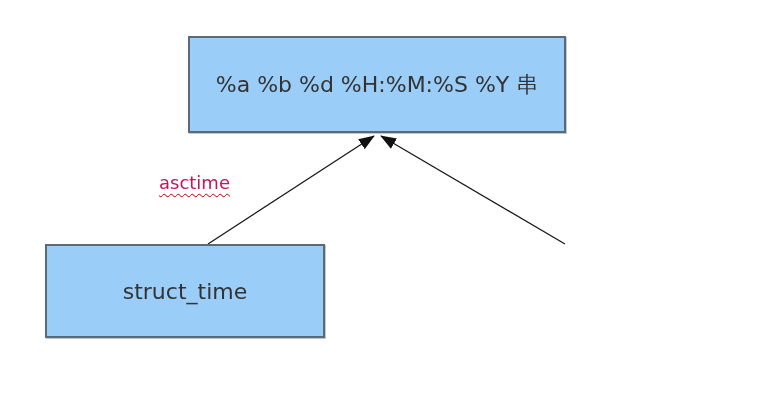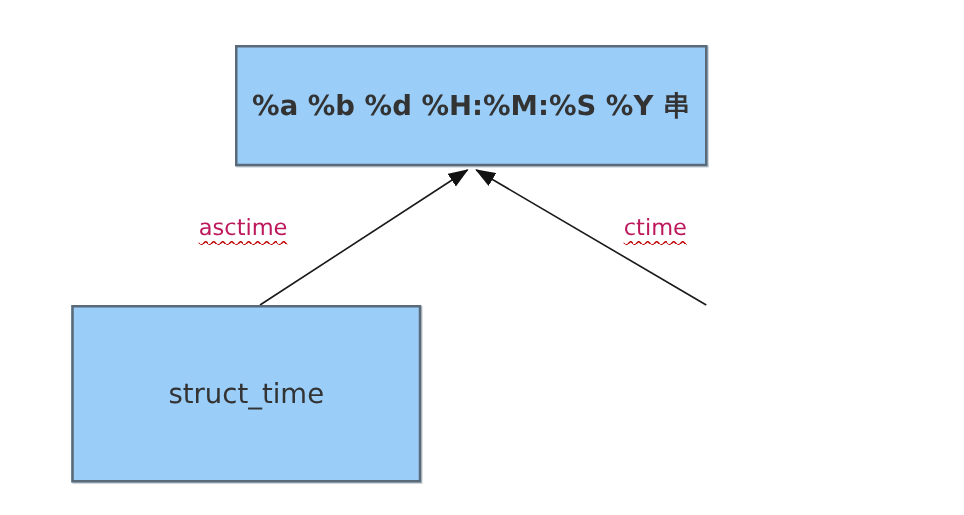--- a/index.html
+++ b/index.html
@@ -33,27 +33,26 @@
     justify-content: center;
     color: #333333;
     font-size: 22px;
     box-shadow: 1px 1px 0 rgba(120,130,140,0.45);
   }
   .node-top {
     left: 188px;
     top: 36px;
     width: 378px;
     height: 97px;
-    font-weight: bold;
   }
   .node-left {
-    left: 57px;
+    left: 45px;
     top: 244px;
     width: 280px;
-    height: 142px;
+    height: 94px;
   }
   .node-right {
     left: 435px;
     top: 244px;
     width: 281px;
     height: 114px;
   }
   .edge-label {
     position: absolute;
     font-size: 18px;
@@ -96,15 +95,14 @@
     <span>%a %b %d %H:%M:%S %Y 串</span>
   </div>
 
   <div class="node node-left">
     <span>struct_time</span>
   </div>
 
 
   <div class="edge-label edge-label-asctime misspelled">asctime</div>
 
-  <div class="edge-label edge-label-ctime misspelled">ctime</div>
 
 </div>
 
 </body></html>

